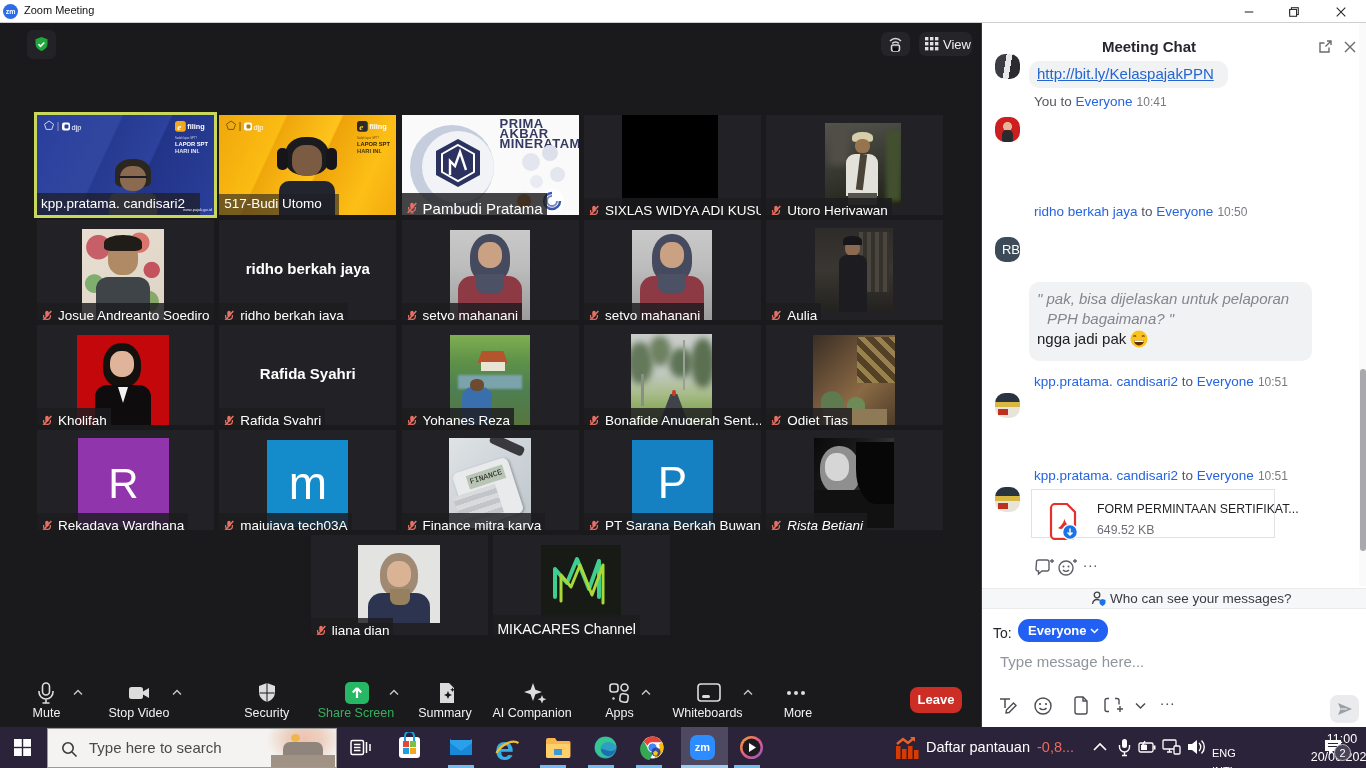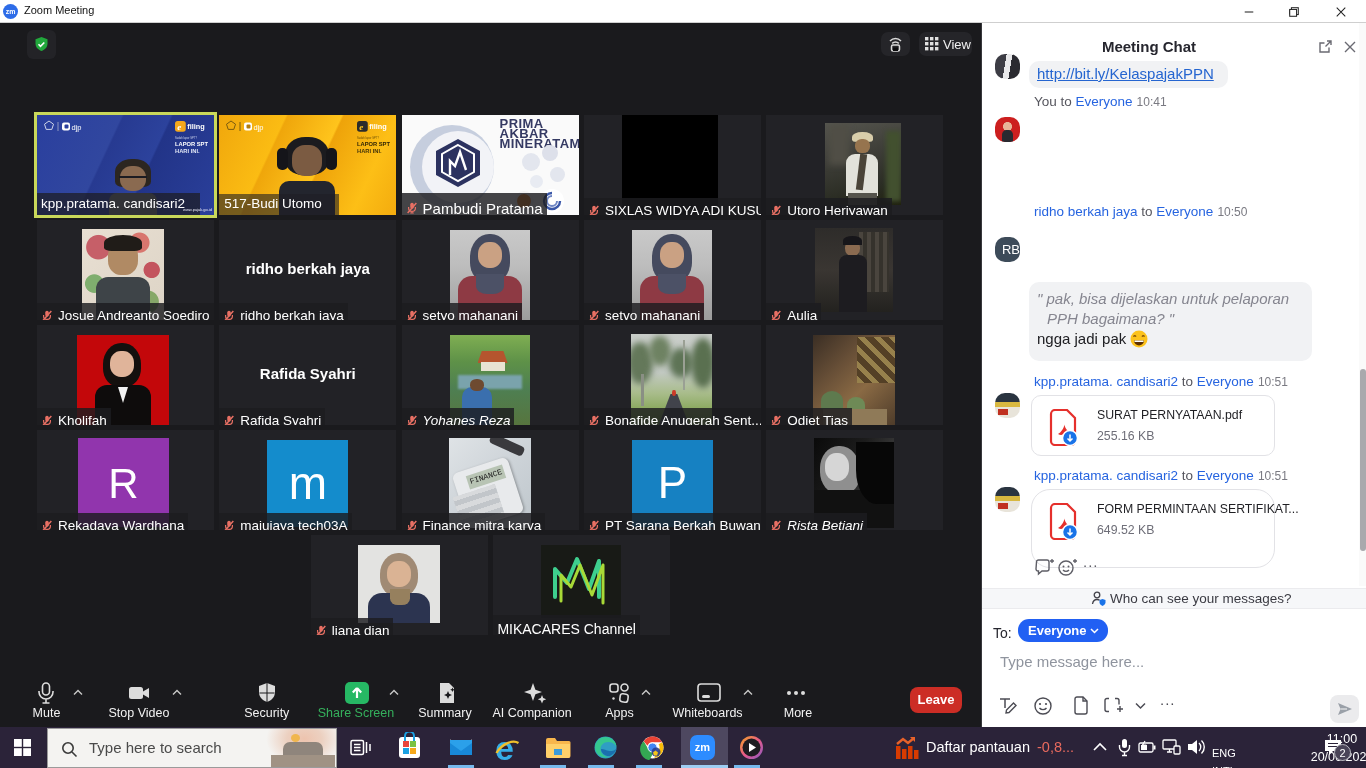--- a/index.html
+++ b/index.html
@@ -291,21 +291,21 @@
         <div class="lbl">
           <svg class="mic" viewBox="0 0 13 13">
             <rect x="4.6" y="0.8" width="3.8" height="6.6" rx="1.9" fill="#e87064"></rect>
             <path d="M2.8 5.5v1a3.7 3.7 0 007.4 0v-1" stroke="#e87064" stroke-width="1.3" fill="none"></path>
             <path d="M6.5 10.2v1.6M4.6 11.9h3.8" stroke="#e87064" stroke-width="1.3"></path>
             <path d="M1.8 11.8L11.2 1" stroke="#e87064" stroke-width="1.6"></path>
           </svg>
           <span>Rafida Syahri</span>
         </div>
       </div>
-      <div class="tile " style="left: 401.6px; top: 302px; font-style: italic;">
+      <div class="tile " style="left: 401.6px; top: 302px;">
         <div class="ph" style="left:48px;top:10px;width:80px;height:90px;background:linear-gradient(180deg,#7fae52 0%,#5e9148 30%,#4e7f52 60%,#57753e 100%)">
 <div class="abs" style="left:28px;top:16px;width:30px;height:12px;background:#b5552e;border-radius:3px 3px 0 0;clip-path:polygon(0 100%,14% 0,86% 0,100% 100%)"></div>
 <div class="abs" style="left:31px;top:27px;width:24px;height:9px;background:#e8e3d2"></div>
 <div class="abs" style="left:8px;top:40px;width:64px;height:14px;background:#7aa3ac;filter:blur(1px)"></div>
 <div class="abs" style="left:12px;top:52px;width:30px;height:38px;background:#3a6fae;border-radius:10px 10px 0 0"></div>
 <div class="abs" style="left:20px;top:44px;width:14px;height:12px;background:#6e4a30;border-radius:45%"></div>
         </div>
         <div class="lbl">
           <svg class="mic" viewBox="0 0 13 13">
             <rect x="4.6" y="0.8" width="3.8" height="6.6" rx="1.9" fill="#e87064"></rect>
@@ -572,35 +572,25 @@
     <div class="bub" style="left:47px;top:259px;width:283px;height:79px;padding:7px 0 0 8px;line-height:20px;color:#85858f;font-style:italic">" pak, bisa dijelaskan untuk pelaporan<br><span style="margin-left:10px">PPH bagaimana? "</span><br><span style="font-style:normal;color:#202024">ngga jadi pak </span><svg style="display:inline-block;vertical-align:-4px" width="18" height="18" viewBox="0 0 18 18">
         <circle cx="9" cy="9" r="8.5" fill="#fcc21c"></circle>
         <path d="M4 10.5h10A5 5 0 014 10.5z" fill="#5c2e00"></path>
         <path d="M4.5 10.5h9v1.5h-9z" fill="#fff"></path>
         <path d="M3.5 6.5c.5-1 2-1 2.5 0M12 6.5c.5-1 2-1 2.5 0" stroke="#5c2e00" stroke-width="1.2" fill="none"></path>
       </svg></div>
     <div class="abs hdr" style="left:52px;top:351px"><b>kpp.pratama. candisari2</b> to <b>Everyone</b><span class="tm">10:51</span></div>
     <div class="avat" style="top:370px;background:linear-gradient(180deg,#2a3440 0 35%,#d8b840 35% 55%,#e8e4da 55%)">
       <div style="position:absolute;left:3px;top:16px;width:10px;height:6px;background:#c03020"></div>
     </div>
-    <div class="abs" style="left:49px;top:372px;width:244px;height:61px;background:#fff;border:1px solid #e2e2e6;border-radius:10px">
-      <svg style="position:absolute;left:16px;top:13px" width="30" height="37" viewBox="0 0 30 37">
-        <path d="M3 5a4 4 0 014-4h12l8 8v23a4 4 0 01-4 4H7a4 4 0 01-4-4z" fill="none" stroke="#e5302c" stroke-width="2.2"></path>
-        <path d="M10 25c3-1.5 6-6 6.5-9.5.3 3 2.5 6.5 5.5 7.5-3 .5-5 1-6.5 2-2 1.5-3.5 1-5.5 0z" fill="#e5302c"></path>
-        <circle cx="22" cy="29" r="7.5" fill="#1a73e8" stroke="#fff" stroke-width="1.5"></circle>
-        <path d="M22 25.5v6M19.5 29.5l2.5 2.5 2.5-2.5" stroke="#fff" stroke-width="1.5" fill="none"></path>
-      </svg>
-      <div style="position:absolute;left:65px;top:12px;font-size:12.3px;color:#1f1f23;white-space:nowrap">SURAT PERNYATAAN.pdf</div>
-      <div style="position:absolute;left:65px;top:33px;font-size:12.3px;color:#6e6e78">255.16 KB</div>
-    </div>
     <div class="abs hdr" style="left:52px;top:445px"><b>kpp.pratama. candisari2</b> to <b>Everyone</b><span class="tm">10:51</span></div>
     <div class="avat" style="top:464px;background:linear-gradient(180deg,#2a3440 0 35%,#d8b840 35% 55%,#e8e4da 55%)">
       <div style="position:absolute;left:3px;top:16px;width:10px;height:6px;background:#c03020"></div>
     </div>
-    <div class="abs" style="left:49px;top:466px;width:244px;height:79px;background:#fff;border:1px solid #e2e2e6;border-radius:19px">
+    <div class="abs" style="left:49px;top:466px;width:244px;height:49px;background:#fff;border:1px solid #e2e2e6;border-radius:0">
       <svg style="position:absolute;left:16px;top:13px" width="30" height="37" viewBox="0 0 30 37">
         <path d="M3 5a4 4 0 014-4h12l8 8v23a4 4 0 01-4 4H7a4 4 0 01-4-4z" fill="none" stroke="#e5302c" stroke-width="2.2"></path>
         <path d="M10 25c3-1.5 6-6 6.5-9.5.3 3 2.5 6.5 5.5 7.5-3 .5-5 1-6.5 2-2 1.5-3.5 1-5.5 0z" fill="#e5302c"></path>
         <circle cx="22" cy="29" r="7.5" fill="#1a73e8" stroke="#fff" stroke-width="1.5"></circle>
         <path d="M22 25.5v6M19.5 29.5l2.5 2.5 2.5-2.5" stroke="#fff" stroke-width="1.5" fill="none"></path>
       </svg>
       <div style="position:absolute;left:65px;top:12px;font-size:12.3px;color:#1f1f23;white-space:nowrap">FORM PERMINTAAN SERTIFIKAT...</div>
       <div style="position:absolute;left:65px;top:33px;font-size:12.3px;color:#6e6e78">649.52 KB</div>
     </div>
     <svg class="abs" style="left:53px;top:536px" width="19" height="17" viewBox="0 0 19 17">

